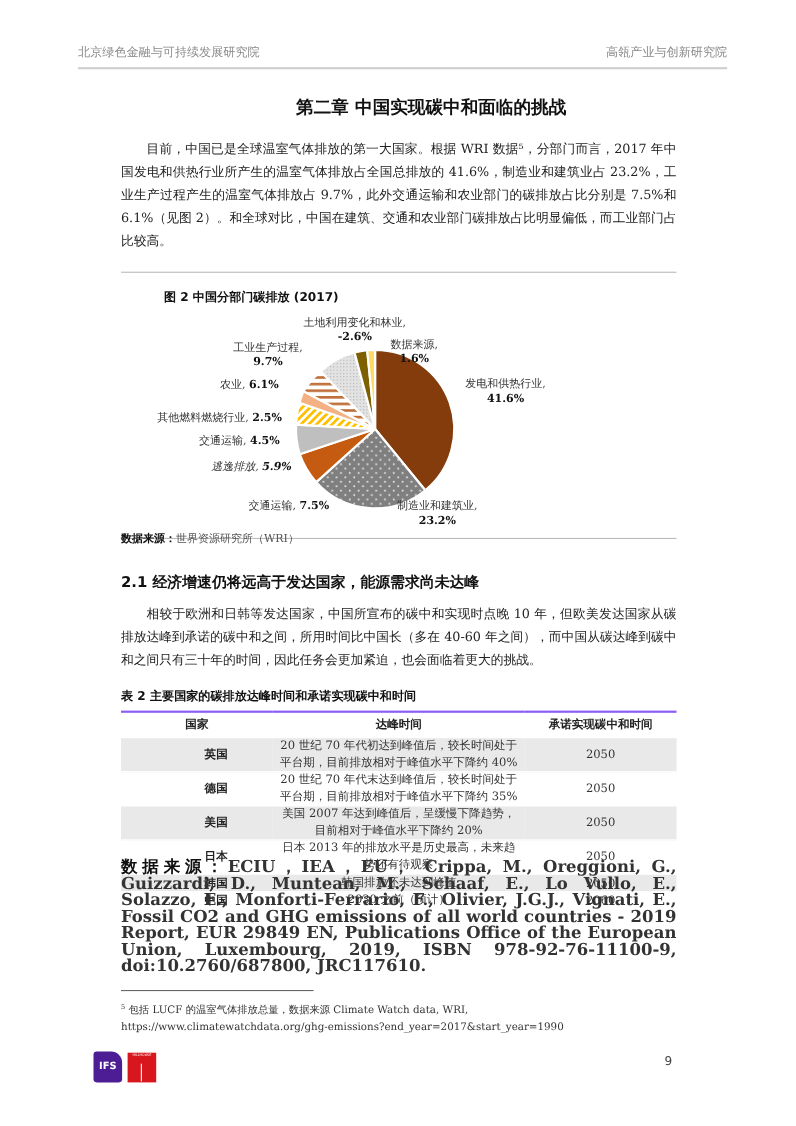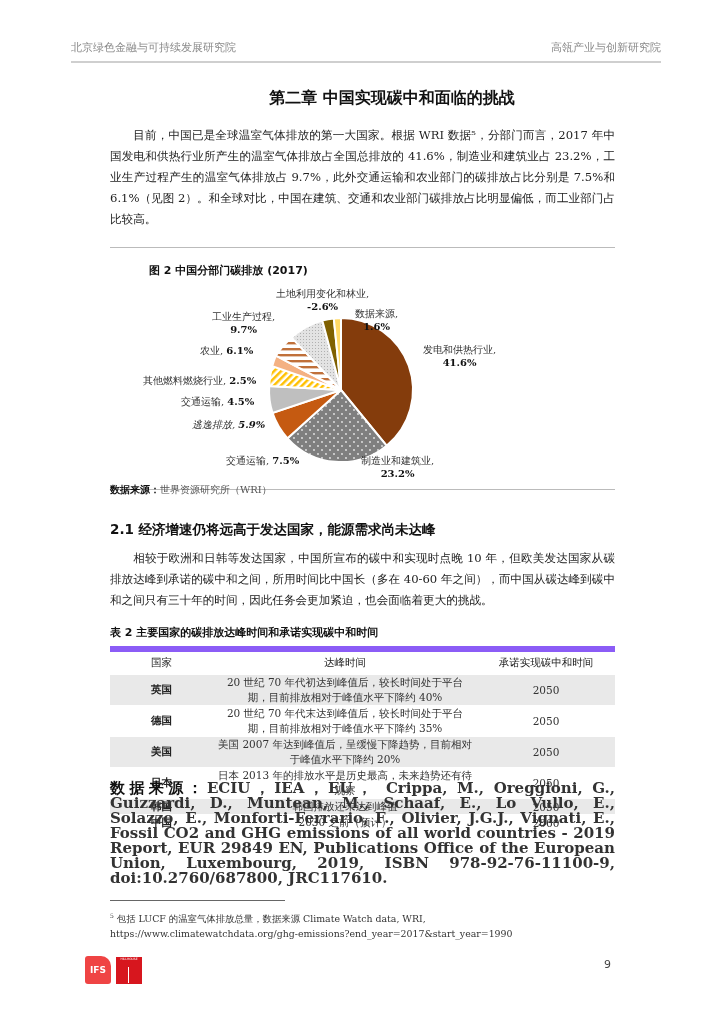--- a/index.html
+++ b/index.html
@@ -13,31 +13,31 @@
   .para p { margin: 0; text-indent: 2em; }
   .rule { left: 110px; width: 505px; height: 1px; background: #bbbbbb; }
   .caption { left: 110px; font-family: "DejaVu Sans", sans-serif; font-weight: bold; font-size: 11px; color: #111; }
   .plabel { font-size: 10px; line-height: 13px; color: #333; text-align: center; white-space: nowrap; }
   .plabel b { color: #111; }
   .src { left: 110px; font-size: 10px; color: #555; }
   .src b { font-family: "DejaVu Sans", sans-serif; color: #111; }
   .sec { left: 110px; top: 521px; font-family: "DejaVu Sans", sans-serif; font-weight: bold; font-size: 13.5px; color: #111; }
   table.t { position: absolute; left: 110px; top: 646px; width: 505px; border-collapse: collapse; font-size: 10.5px; }
   table.t td, table.t th { text-align: center; padding: 0 4px; border-bottom: 1px solid #ffffff; }
-  table.t th { font-family: "DejaVu Sans", sans-serif; font-weight: normal; height: 22px; border-top: 6px solid #8b5cf6; }
-  table.t td.c { font-family: "DejaVu Sans", sans-serif; font-weight: bold; width: 95px; }
+  table.t th { font-family: "DejaVu Sans", sans-serif; font-weight: bold; height: 22px; border-top: 2px solid #8b5cf6; }
+  table.t td.c { font-family: "DejaVu Sans", sans-serif; font-weight: bold; width: 95px; padding-left: 39px; }
   table.t td.p { line-height: 15px; color: #333; }
   table.t td.y { width: 130px; color: #333; }
   tr.g td { background: #e9e9e9; }
   .tsrc { left: 110px; top: 781px; width: 505px; font-size: 15px; line-height: 15px; color: #333; text-align: justify; font-weight: bold; }
   .tsrc b { font-family: "DejaVu Sans", sans-serif; color: #111; }
   .fn-line { left: 110px; top: 900px; width: 175px; height: 1px; background: #666; }
   .fn { left: 110px; top: 908px; width: 505px; font-size: 9.4px; line-height: 15px; color: #333; }
   .fn sup { font-size: 6px; }
-  .logo-ifs { left: 85px; top: 956px; width: 26px; height: 28px; background: #ef4444; border-radius: 3px 10px 3px 3px; color: #fff; font-family: "DejaVu Sans", sans-serif; font-size: 9px; font-weight: bold; text-align: center; line-height: 28px; }
+  .logo-ifs { left: 85px; top: 956px; width: 26px; height: 28px; background: #4c1d95; border-radius: 3px 10px 3px 3px; color: #fff; font-family: "DejaVu Sans", sans-serif; font-size: 9px; font-weight: bold; text-align: center; line-height: 28px; }
   .logo-hh { left: 116px; top: 957px; width: 26px; height: 27px; background: #d7161e; color: #fff; font-family: "DejaVu Sans", sans-serif; font-size: 3px; text-align: center; }
   .logo-hh .bar { position: absolute; left: 12px; top: 10px; width: 1px; height: 16px; background: #fff; }
   .pagenum { left: 604px; top: 958px; font-family: "DejaVu Sans", sans-serif; font-size: 11px; color: #444; }
 </style>
 </head>
 <body>
 
 <div class="abs hdr" style="left:71px;">北京绿色金融与可持续发展研究院</div>
 <div class="abs hdr" style="right:63px;">高瓴产业与创新研究院</div>
 <div class="abs hdr-line"></div>

